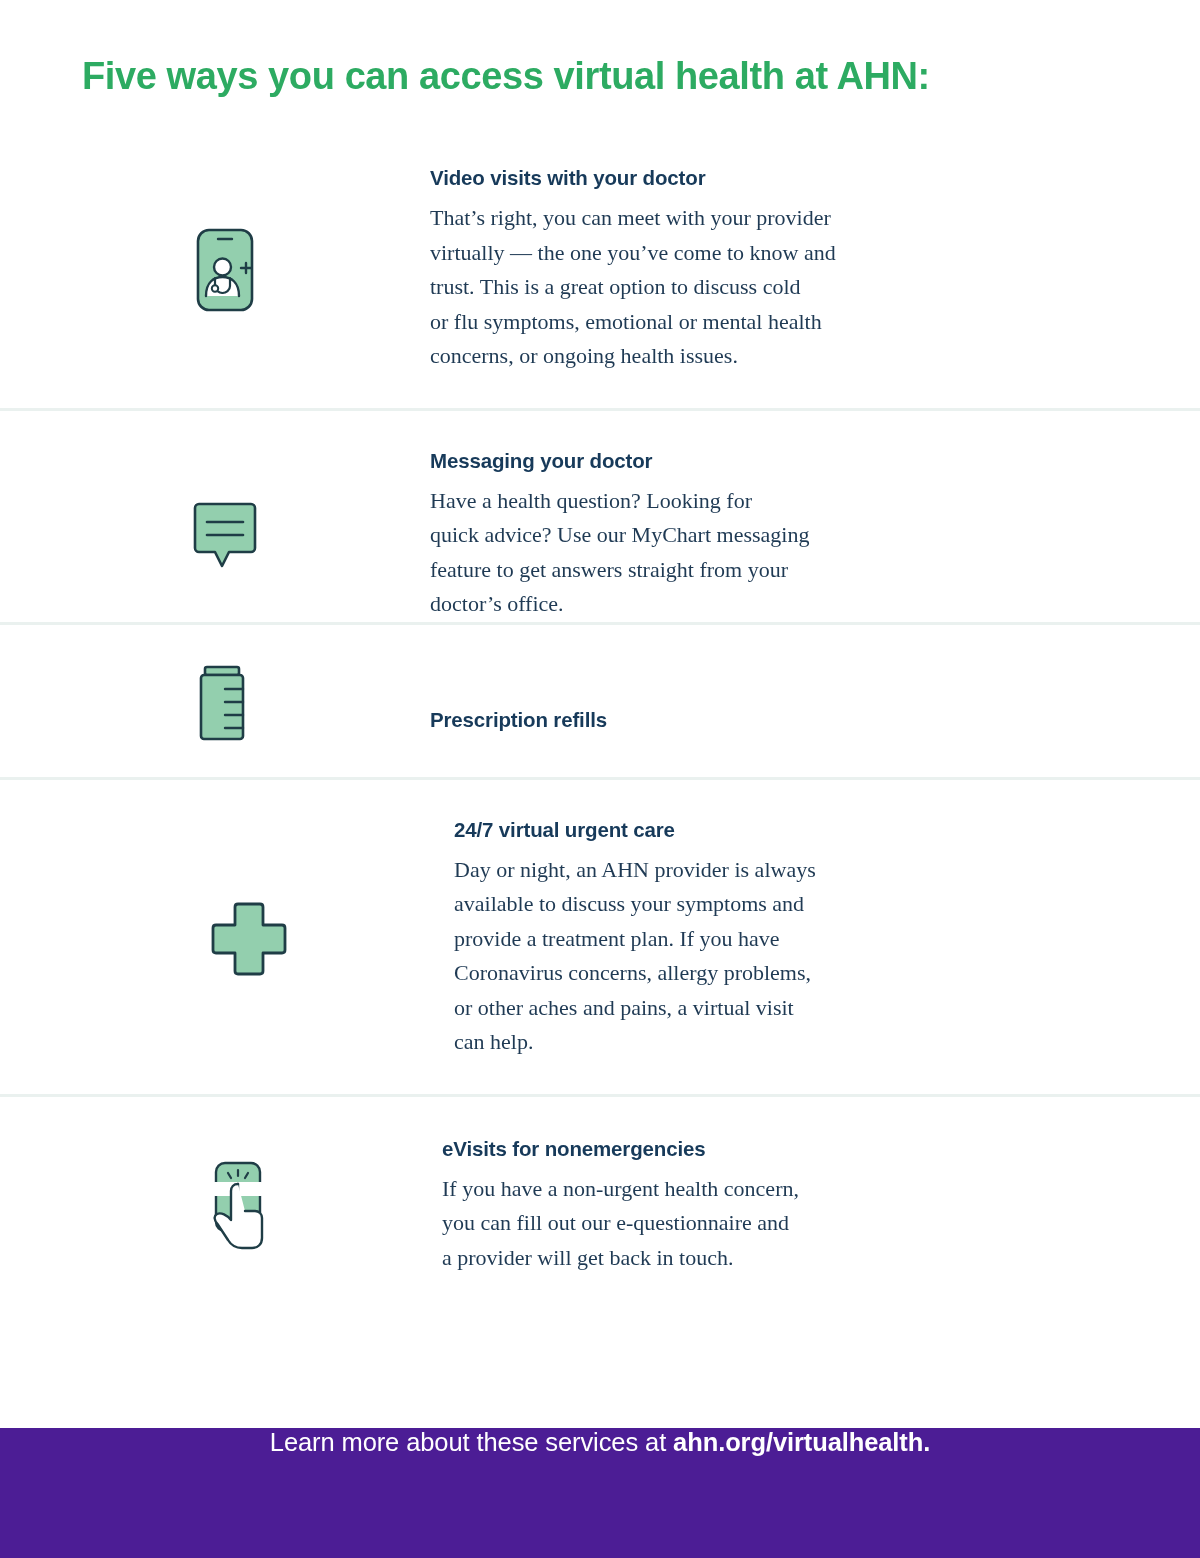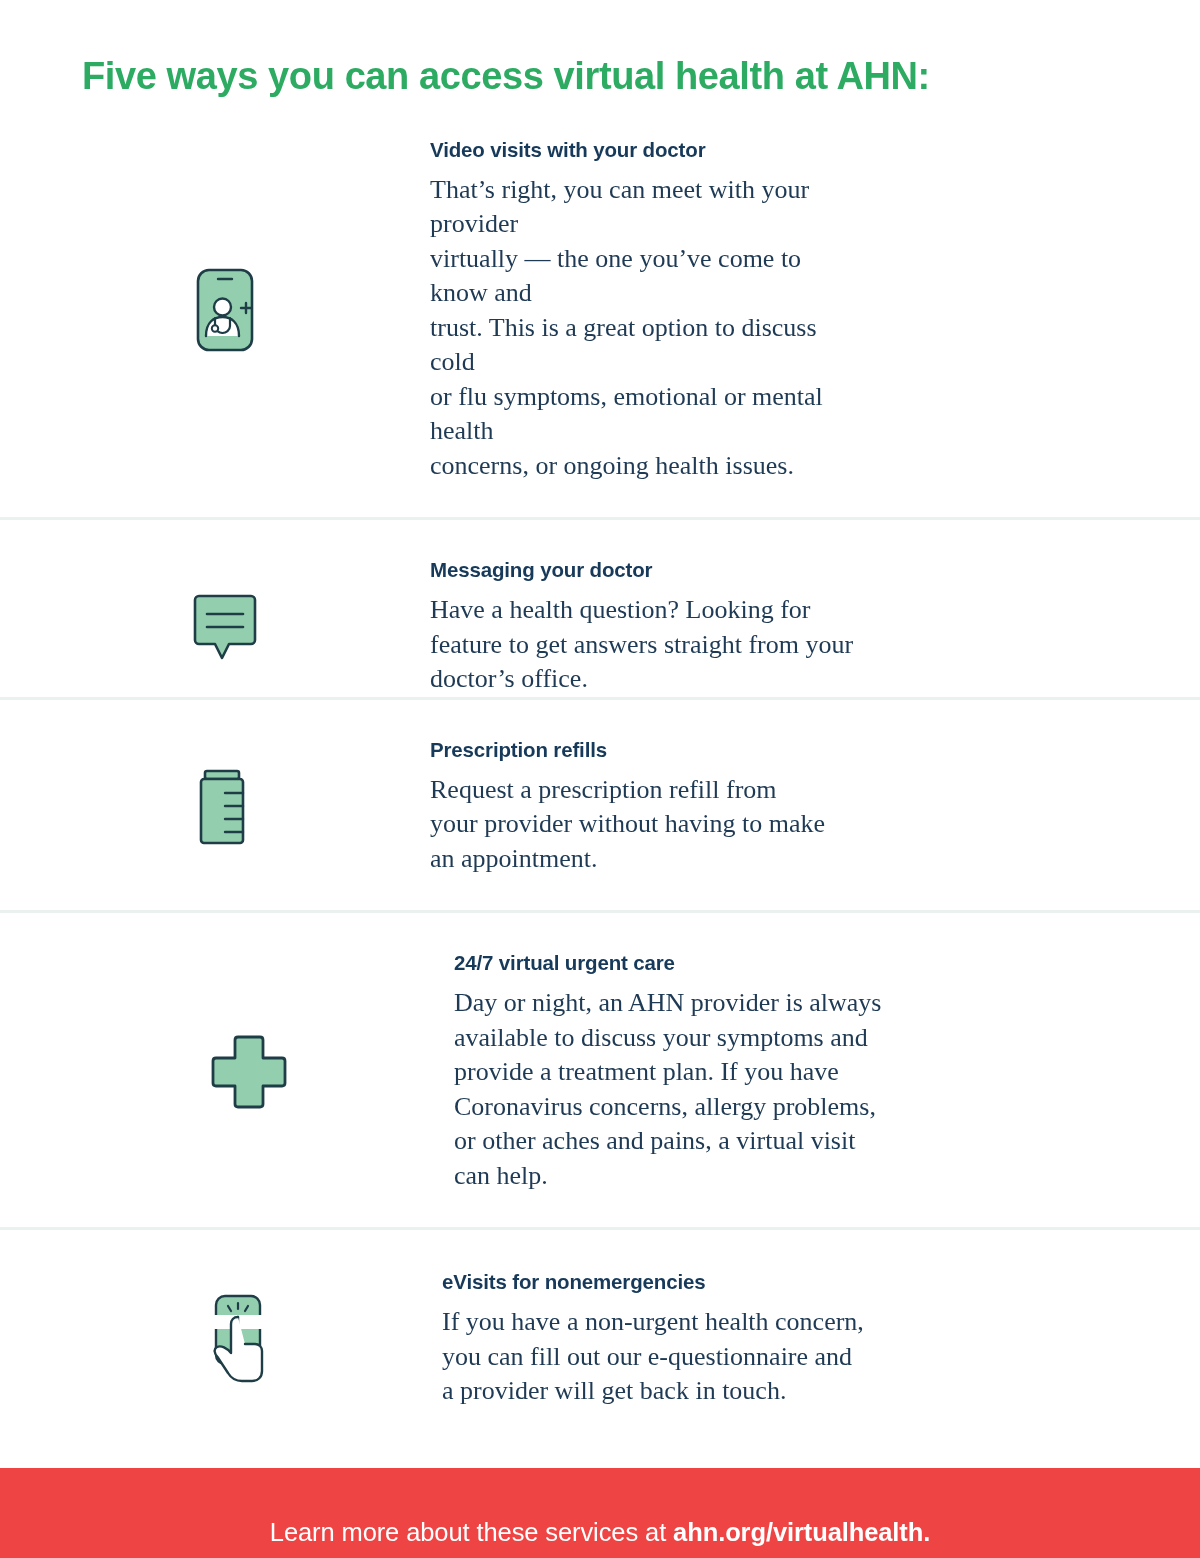--- a/index.html
+++ b/index.html
@@ -73,40 +73,40 @@
     font-family: "Liberation Sans", sans-serif;
     font-size: 20.5px;
     font-weight: bold;
     color: #173a5a;
     letter-spacing: -0.15px;
     margin-bottom: 11px;
   }
 
   .section-text {
     font-family: "Liberation Serif", serif;
-    font-size: 26px;
+    font-size: 22px;
     line-height: 34.5px;
     color: #1f3a54;
     max-width: 430px;
   }
   .section-text .ln { display: block; }
 
   
   .s1 { padding-top: 38px; padding-bottom: 34px; }
   .s2 { padding-top: 38px; }
   .s3 { padding-top: 38px; padding-bottom: 34px; }
   .s4 { padding-top: 38px; padding-bottom: 34px; padding-left: 24px; }
   .s5 { padding-top: 40px; padding-bottom: 40px; margin-left: 12px; }
 
   
   .footer {
     height: 130px;
-    background: #ef4444;
-    display: flex;
-    align-items: center;
+    background: #4c1d95;
+    display: flex;
+    align-items: flex-start;
     justify-content: center;
     flex: 0 0 130px;
     margin-top: 19px;
   }
   .footer-text {
     font-family: "Liberation Sans", sans-serif;
     font-size: 25.5px;
     color: #ffffff;
     letter-spacing: -0.1px;
   }
@@ -160,20 +160,21 @@
             <path d="M6 8 C6 5.8 7.8 4 10 4 L62 4 C64.2 4 66 5.8 66 8 L66 48 C66 50.2 64.2 52 62 52 L40 52 L33 66 L26 52 L10 52 C7.8 52 6 50.2 6 48 Z" fill="#93cfae" stroke="#1f3d46" stroke-width="2.6" stroke-linejoin="round"></path>
             <line x1="18" y1="22" x2="54" y2="22" stroke="#1f3d46" stroke-width="2.6" stroke-linecap="round"></line>
             <line x1="18" y1="35" x2="54" y2="35" stroke="#1f3d46" stroke-width="2.6" stroke-linecap="round"></line>
           </svg>
         </span>
       </div>
       <div class="section-body">
         <div class="section-heading">Messaging your doctor</div>
         <div class="section-text">
           <span class="ln">Have a health question? Looking for</span>
+          <span class="ln">quick advice? Use our MyChart messaging</span>
           <span class="ln">feature to get answers straight from your</span>
           <span class="ln">doctor’s office.</span>
         </div>
       </div>
     </div>
 
     <div class="section s3">
       <div class="section-icon">
         <span>
           <svg width="60" height="80" viewBox="0 0 60 80">
@@ -181,25 +182,20 @@
             <rect x="6" y="12" width="42" height="64" rx="3" fill="#93cfae" stroke="#1f3d46" stroke-width="2.6"></rect>
             <line x1="30" y1="26" x2="48" y2="26" stroke="#1f3d46" stroke-width="2.4" stroke-linecap="round"></line>
             <line x1="30" y1="39" x2="48" y2="39" stroke="#1f3d46" stroke-width="2.4" stroke-linecap="round"></line>
             <line x1="30" y1="52" x2="48" y2="52" stroke="#1f3d46" stroke-width="2.4" stroke-linecap="round"></line>
             <line x1="30" y1="65" x2="48" y2="65" stroke="#1f3d46" stroke-width="2.4" stroke-linecap="round"></line>
           </svg>
         </span>
       </div>
       <div class="section-body">
         <div class="section-heading">Prescription refills</div>
-        <div class="section-text">
-          <span class="ln">Request a prescription refill from</span>
-          <span class="ln">your provider without having to make</span>
-          <span class="ln">an appointment.</span>
-        </div>
       </div>
     </div>
 
     <div class="section s4">
       <div class="section-icon">
         <span>
           <svg width="80" height="78" viewBox="0 0 80 78">
             <path d="M29 4 L51 4 C52.7 4 54 5.3 54 7 L54 25 L73 25 C74.7 25 76 26.3 76 28 L76 50 C76 51.7 74.7 53 73 53 L54 53 L54 71 C54 72.7 52.7 74 51 74 L29 74 C27.3 74 26 72.7 26 71 L26 53 L7 53 C5.3 53 4 51.7 4 50 L4 28 C4 26.3 5.3 25 7 25 L26 25 L26 7 C26 5.3 27.3 4 29 4 Z" fill="#93cfae" stroke="#1f3d46" stroke-width="2.8" stroke-linejoin="round"></path>
           </svg>
         </span>

